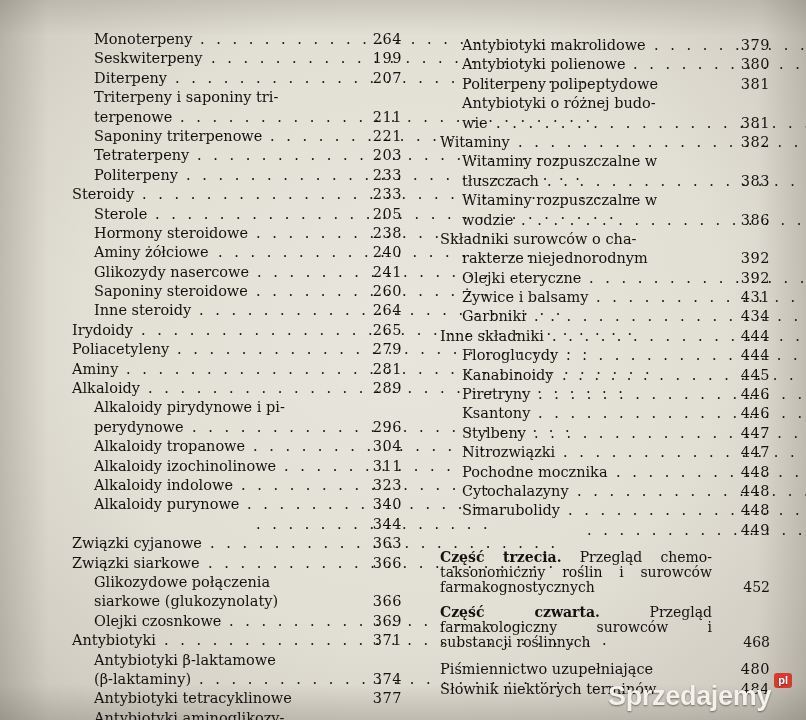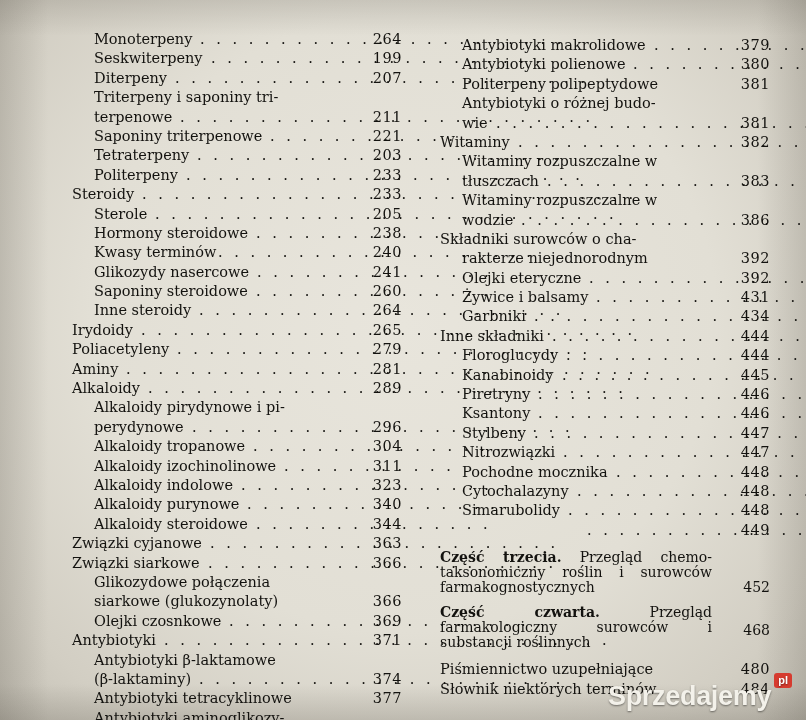--- a/index.html
+++ b/index.html
@@ -156,21 +156,21 @@
         <span class="txt">Sterole</span>
         <span class="pg">205</span>
         <span class="dots" style="left: 83px;">. . . . . . . . . . . . . . . . . . . . . . . . . . . . .</span>
       </div>
       <div class="row lvl1">
         <span class="txt">Hormony steroidowe</span>
         <span class="pg">238</span>
         <span class="dots" style="left: 184px;">. . . . . . . . . . . . . . .</span>
       </div>
       <div class="row lvl1">
-        <span class="txt">Kwasy terminów</span>
+        <span class="txt">Aminy żółciowe</span>
         <span class="pg">240</span>
         <span class="dots" style="left: 146px;">. . . . . . . . . . . . . . . . . . . .</span>
       </div>
       <div class="row lvl1">
         <span class="txt">Glikozydy nasercowe</span>
         <span class="pg">241</span>
         <span class="dots" style="left: 185px;">. . . . . . . . . . . . . . .</span>
       </div>
       <div class="row lvl1">
         <span class="txt">Saponiny steroidowe</span>
@@ -224,21 +224,20 @@
         <span class="txt">Alkaloidy indolowe</span>
         <span class="pg">323</span>
         <span class="dots" style="left: 169px;">. . . . . . . . . . . . . . . . .</span>
       </div>
       <div class="row lvl1">
         <span class="txt">Alkaloidy purynowe</span>
         <span class="pg">340</span>
         <span class="dots" style="left: 175px;">. . . . . . . . . . . . . . . .</span>
       </div>
       <div class="row lvl1">
-        <span class="txt">Alkaloidy steroidowe</span>
         <span class="pg">344</span>
         <span class="dots" style="left: 184px;">. . . . . . . . . . . . . . .</span>
       </div>
       <div class="row lvl0">
         <span class="txt">Związki cyjanowe</span>
         <span class="pg">363</span>
         <span class="dots" style="left: 138px;">. . . . . . . . . . . . . . . . . . . . . .</span>
       </div>
       <div class="row lvl0">
         <span class="txt">Związki siarkowe</span>
@@ -400,21 +399,21 @@
         <span class="dots" style="left: 147px;">. . . . . . . . . . . . . . . . . . . .</span>
       </div>
       <div class="spacer"></div>
       <div class="blockrow">
         <span class="body"><span class="bold">Część trzecia.</span> <span>Przegląd chemo-taksonomiczny roślin i surowców farmakognostycznych</span></span>
         <span class="pg" style="bottom: 0px;">452</span>
       </div>
       <div class="spacer"></div>
       <div class="blockrow">
         <span class="body"><span class="bold">Część czwarta.</span> <span>Przegląd farmakologiczny surowców i substancji roślinnych</span></span>
-        <span class="pg" style="bottom: 12px; text-align: right;">468</span>
+        <span class="pg" style="bottom: 0px; text-align: right;">468</span>
       </div>
       <div class="spacer"></div>
       <div class="row lvl0">
         <span class="txt">Piśmiennictwo uzupełniające</span>
         <span class="pg">480</span>
       </div>
       <div class="row lvl0">
         <span class="txt">Słownik   niektórych   terminów</span>
         <span class="pg">484</span>
       </div>

